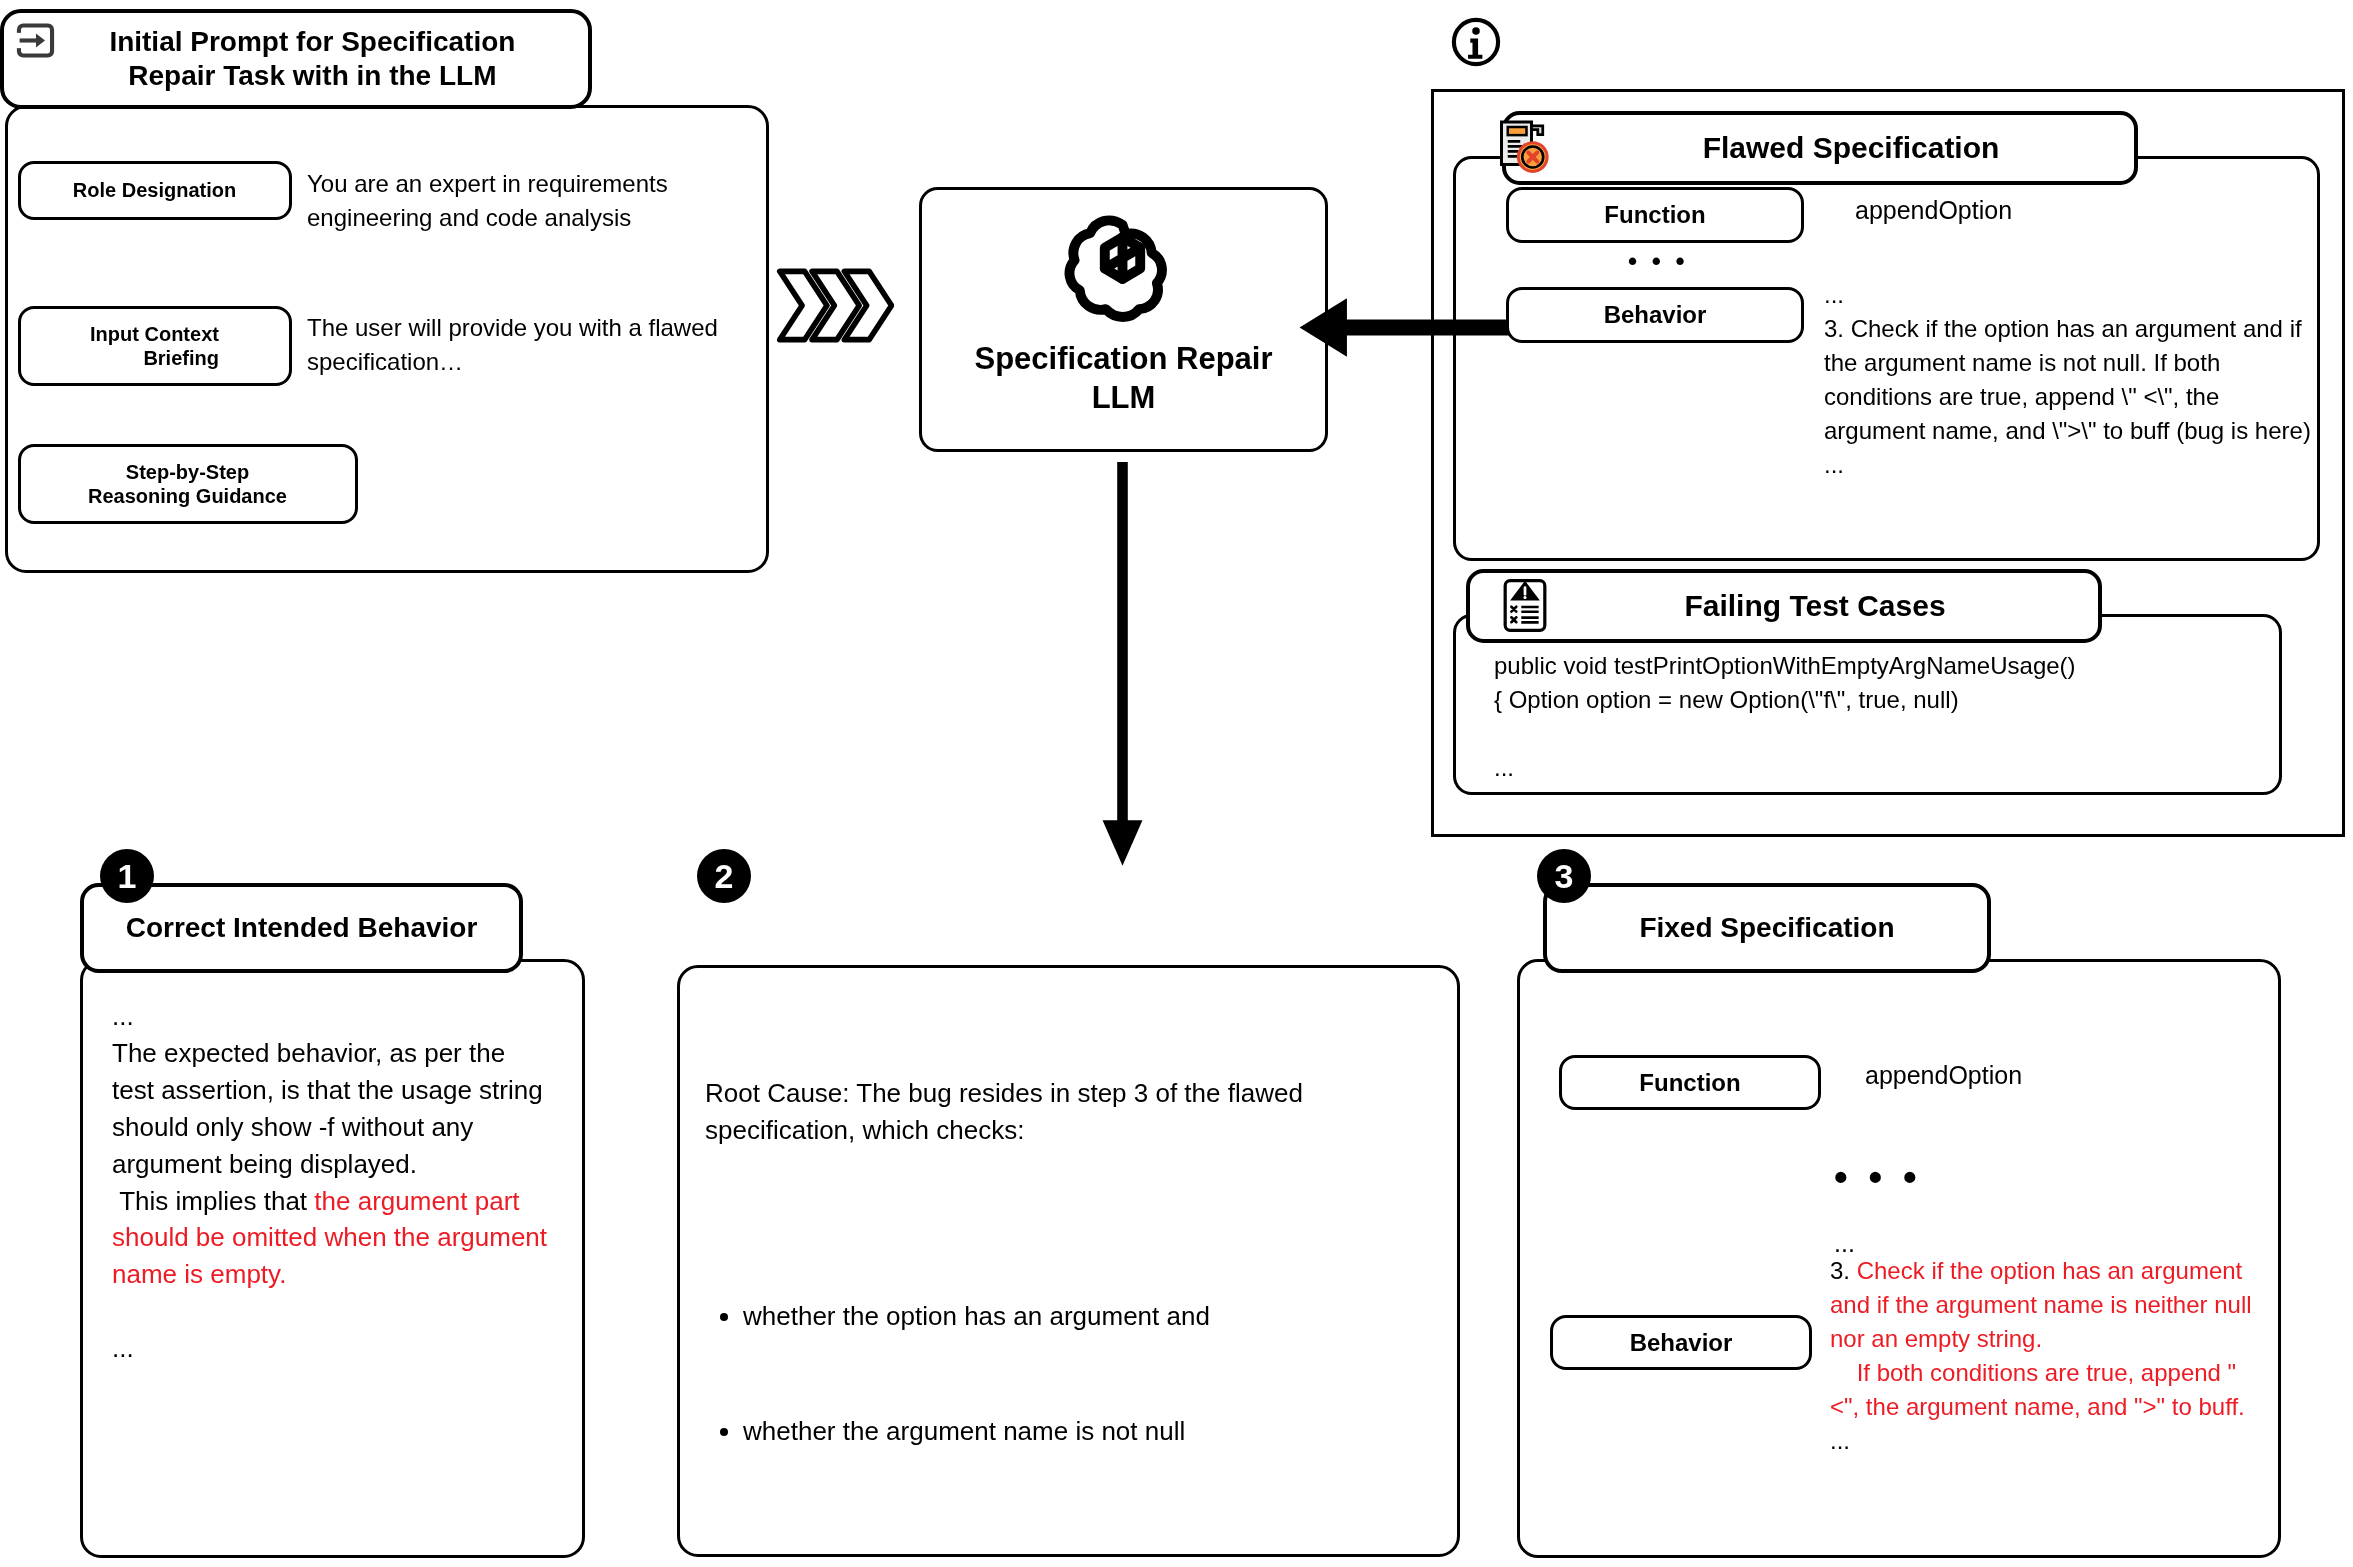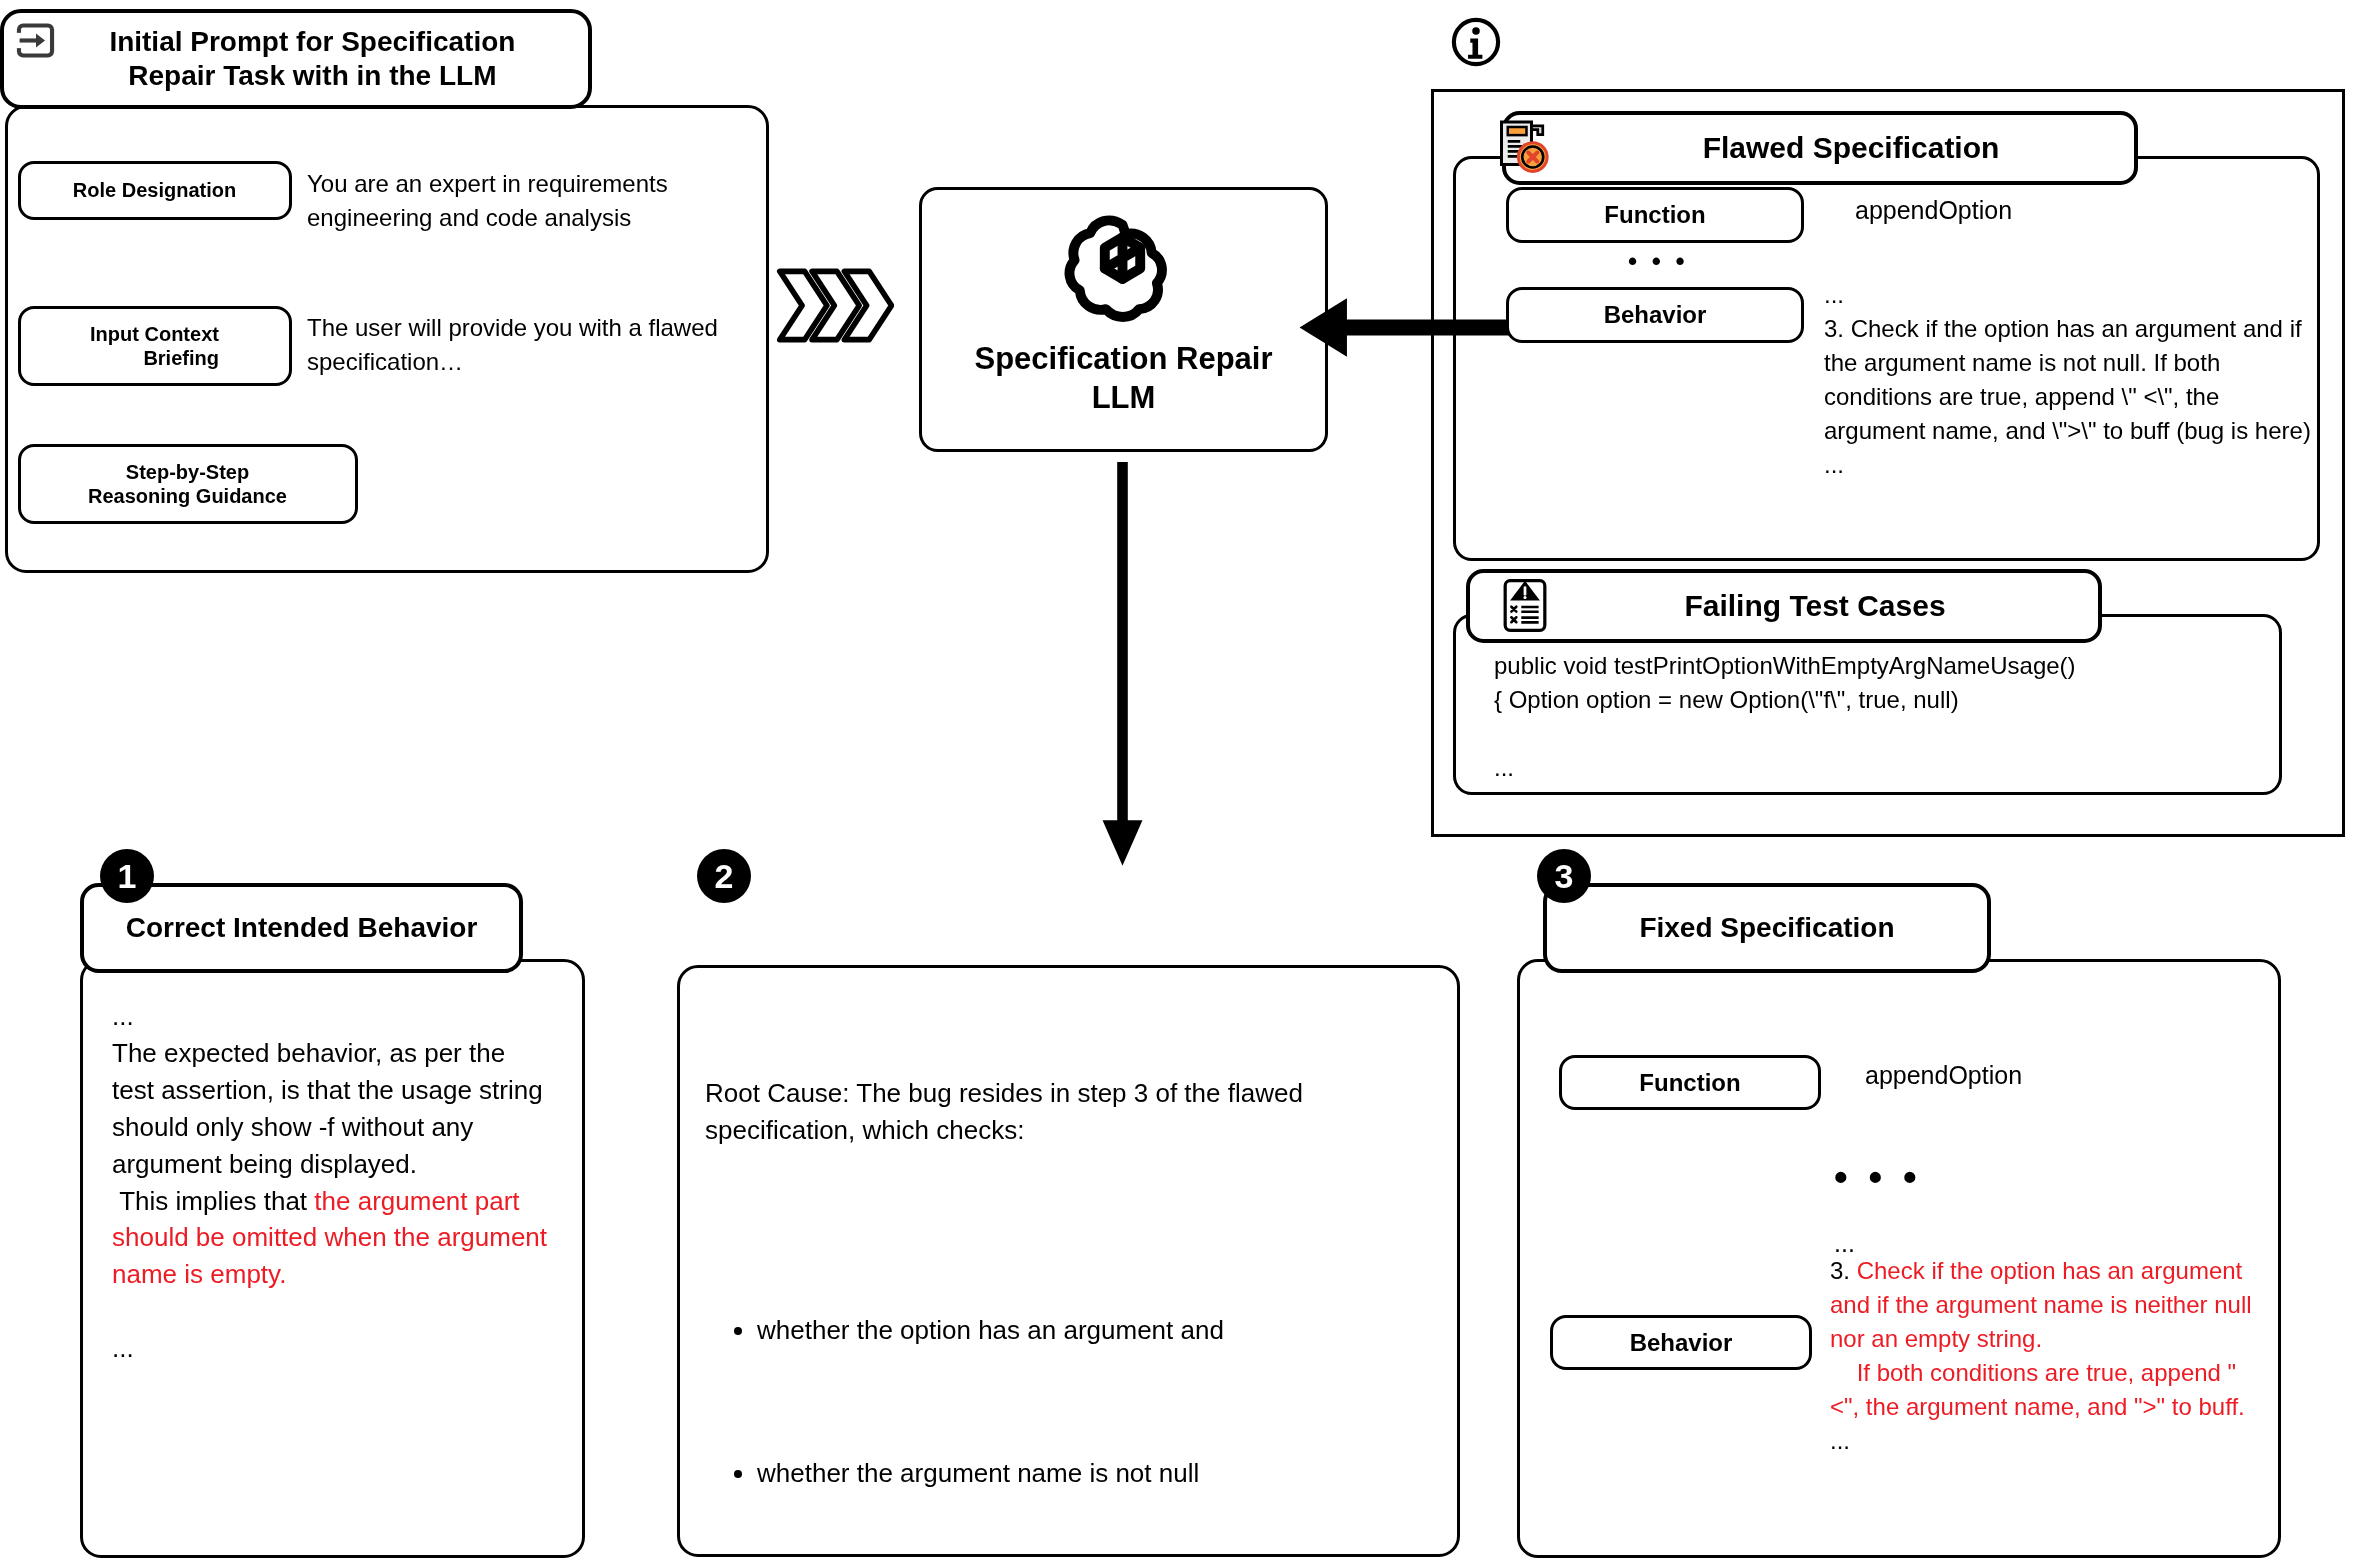--- a/index.html
+++ b/index.html
@@ -168,21 +168,21 @@
   #panel3{ left:1517px; top:959px; width:764px; height:599px; }
 
   #p3-pill-function{ left:1559px; top:1055px; width:262px; height:55px; }
   #p3-pill-behavior{ left:1550px; top:1315px; width:262px; height:55px; }
   #p3-func-val{ position:absolute; left:1865px; top:1061px; font-size:25px; }
   #p3-ell-big{ left:1834px; top:1157px; }
   #p3-ell-small{ left:1834px; top:1226px; font-size:25px; }
   #p3-beh-text{ left:1830px; top:1254px; width:437px; font-size:24px; }
 
   .bullet-list{ margin:0; padding-left:36px; }
-  .bullet-list li{ margin:16px; }
+  .bullet-list li{ margin:2px; }
 </style>
 </head>
 <body>
 
 <div id="stage">
 
   <div class="panel round" id="prompt-panel"></div>
 
   <div class="pill" id="prompt-header">
     <span>

